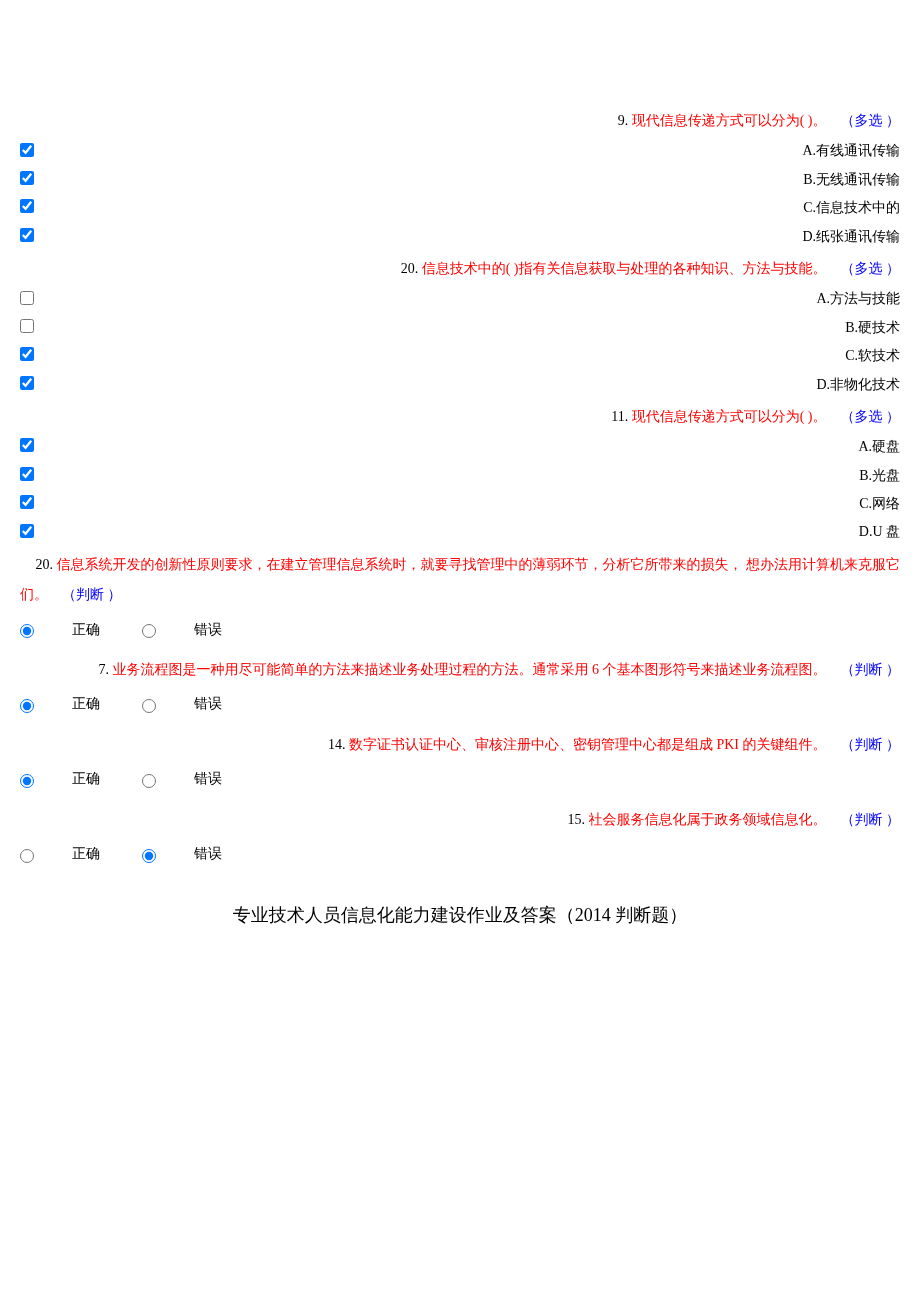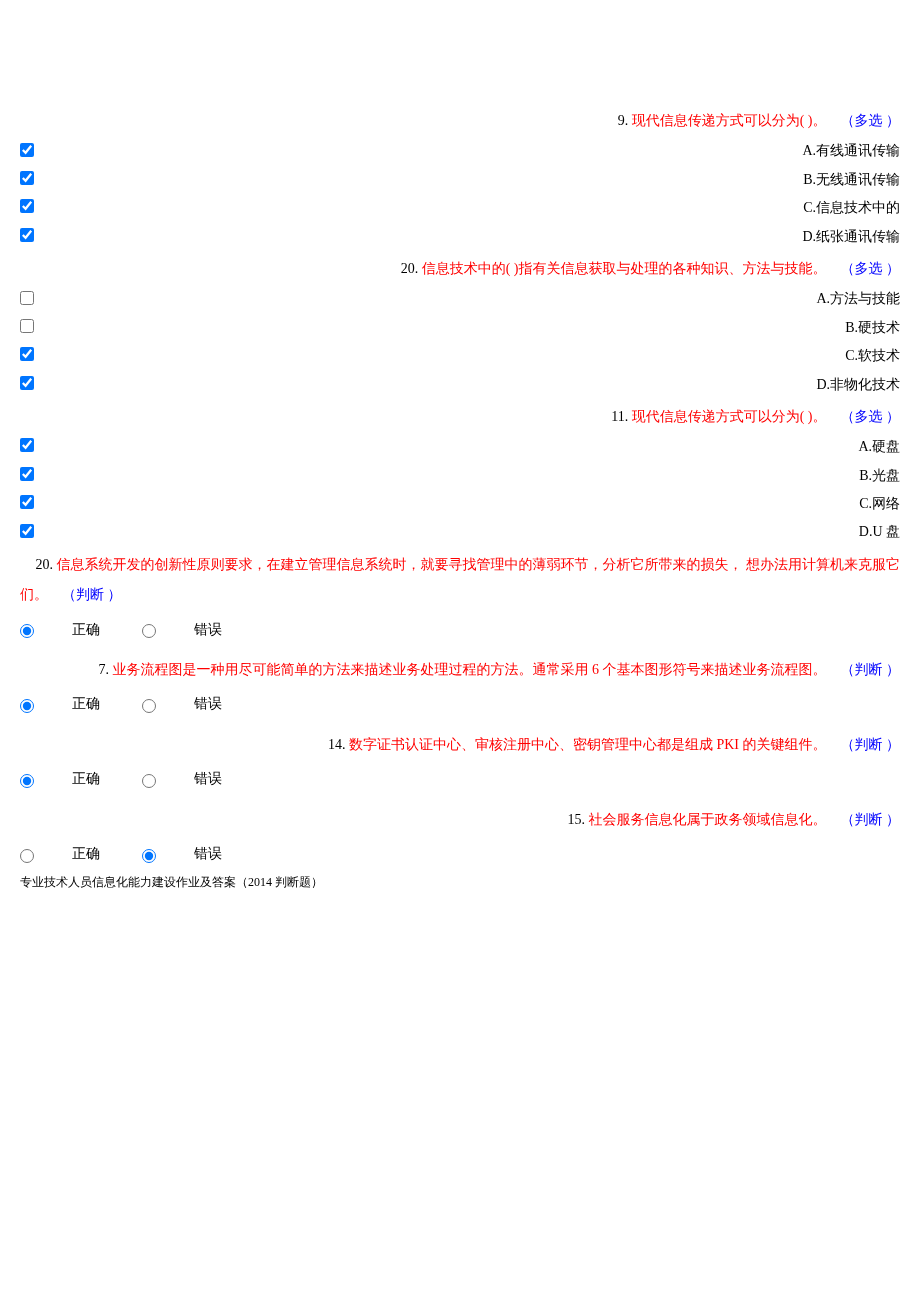--- a/index.html
+++ b/index.html
@@ -53,22 +53,23 @@
     gap: 28px;
   }
   .tf-row input[type="radio"] {
     margin-right: 10px;
     margin-left: 0;
   }
   .tf-row .tf-label {
     margin-right: 14px;
   }
   .footer-title {
-    margin-top: 8px;
-    font-size: 12px;
+    text-align: center;
+    margin-top: 36px;
+    font-size: 18px;
   }
   .tight { margin-top: 10px; }
   input[type="checkbox"], input[type="radio"] {
     width: 14px;
     height: 14px;
   }
 </style>
 </head>
 <body>
 

